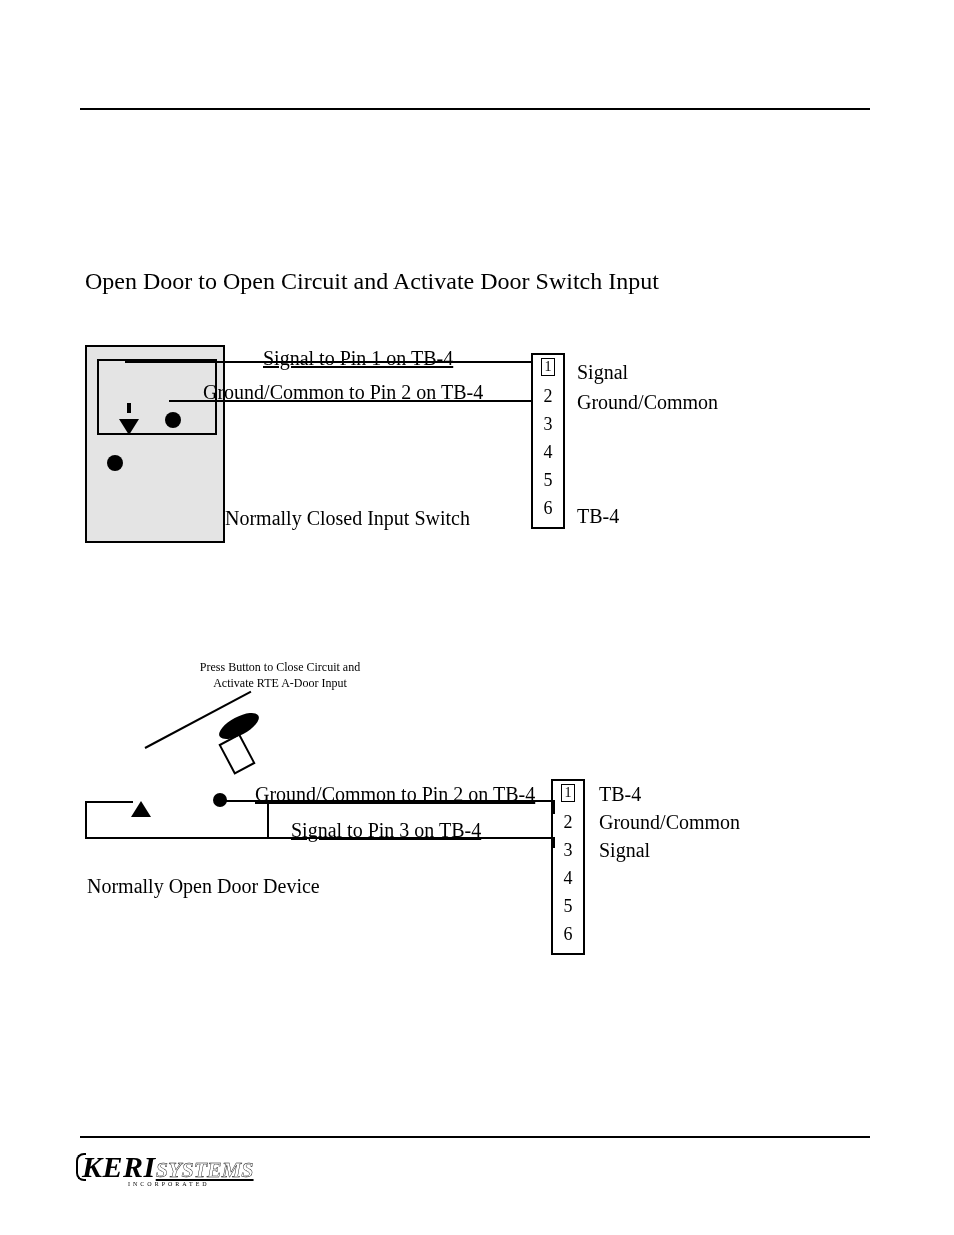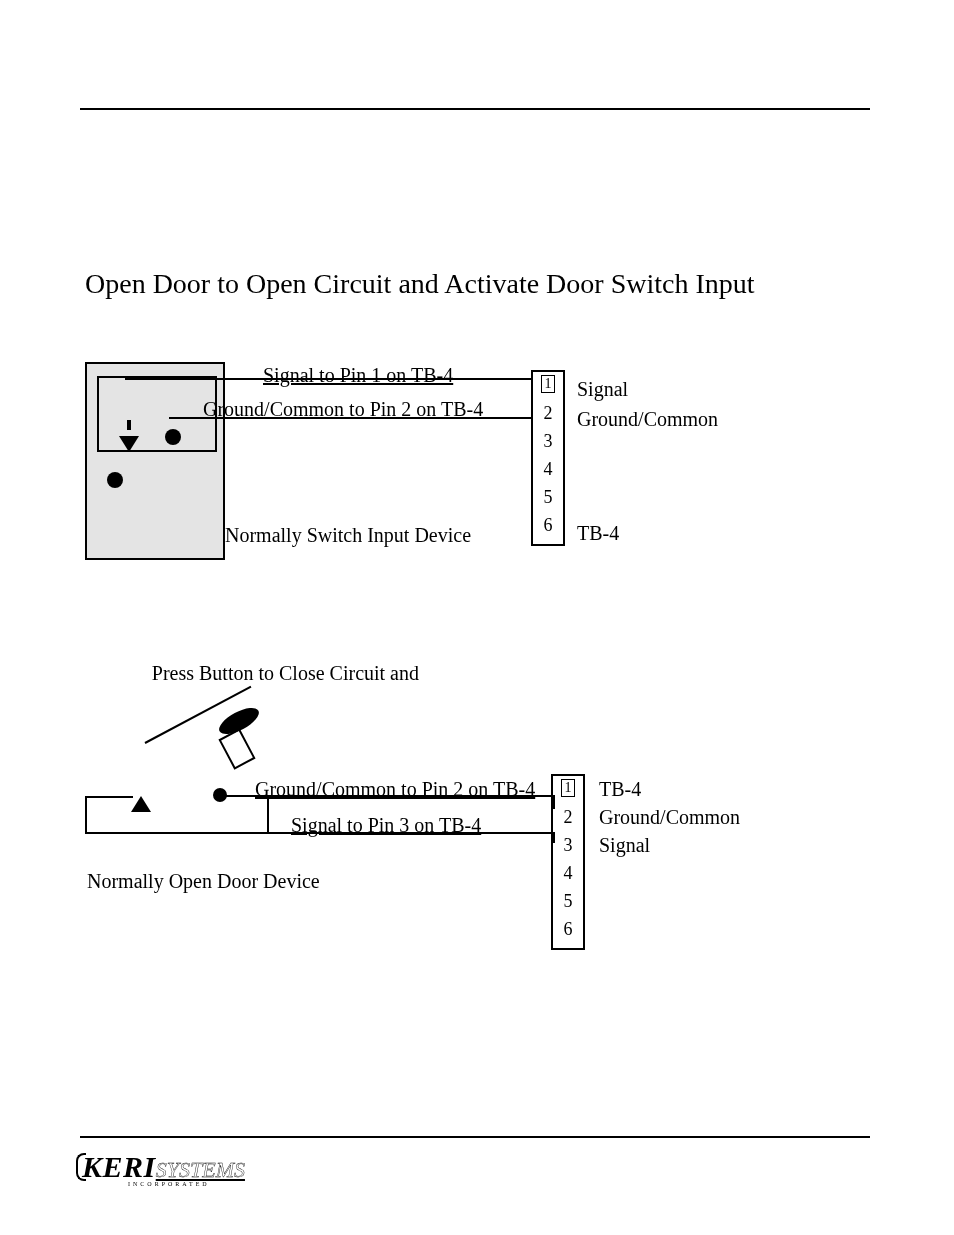--- a/index.html
+++ b/index.html
@@ -11,21 +11,21 @@
       position: relative;
     }
     .page-rule { border-top: 2px solid #000; }
     .top-rule { position: absolute; top: 108px; left: 80px; width: 790px; }
     .bottom-rule { position: absolute; top: 1136px; left: 80px; width: 790px; }
     
     .figure-area { position: absolute; }
     .fig1 { top: 268px; left: 85px; width: 785px; }
     .fig2 { top: 660px; left: 85px; width: 785px; }
     
-    .intro-text { font-size: 28px; margin-bottom: 24px; }
+    .intro-text { font-size: 24px; margin-bottom: 12px; }
     
     .diagram-wrap { position: relative; width: 100%; }
     
     
     .door-panel { 
       position: absolute; top: 38px; left: 0; 
       width: 140px; height: 198px; 
       border: 2px solid #000; background: #e4e4e4;
     }
     .door-inset {
@@ -108,41 +108,41 @@
       border: 2px solid #000; background: #fff;
       transform: rotate(-28deg);
     }
     .cap {
       position: absolute; top: 26px; left: 132px;
       width: 44px; height: 18px;
       background: #000; border-radius: 50%;
       transform: rotate(-28deg);
     }
     
-    .intro2 { text-align: right; margin-left: 24px; width: 310px; font-size: 20px; line-height: 1.3; }
+    .intro2 { text-align: center; margin-left: 40px; width: 310px; font-size: 12px; line-height: 1.3; }
     
     .wire2-a { top: 109px; left: 134px; width: 336px; height: 2px; }
     .wire2-b { top: 109px; left: 468px; width: 2px; height: 14px; }
     .wire2-c { top: 146px; left: 182px; width: 288px; height: 2px; }
     .wire2-d { top: 146px; left: 468px; width: 2px; height: 11px; }
     
     .lbl-gnd2 { top: 92px; left: 170px; }
     .lbl-sig2 { top: 128px; left: 206px; text-align: center; }
     .lbl-device2 { top: 184px; left: 2px; }
     
     .sl2a { top: 92px; left: 514px; }
     .sl2b { top: 120px; left: 514px; }
     .sl2c { top: 148px; left: 514px; }
     
     
     .logo-area { position: absolute; top: 1150px; left: 82px; width: 160px; font-family: 'Times New Roman', serif; }
     .logo-text { font-style: italic; font-weight: bold; font-size: 22px; letter-spacing: 0.5px; }
     .logo-sub { font-size: 6px; letter-spacing: 3px; margin-left: 46px; margin-top: -3px; }
     .logo-k { font-size: 30px; font-weight: bold; font-style: italic; }
-    .logo-sys { font-family: 'Times New Roman', serif; font-variant: small-caps; letter-spacing: 0px; -webkit-text-stroke: 0.4px #000; color: transparent; font-style: italic; font-weight: normal; font-size: 22px; text-decoration: underline; }
+    .logo-sys { font-family: 'Times New Roman', serif; font-variant: small-caps; letter-spacing: 0px; -webkit-text-stroke: 0.4px #000; color: transparent; font-style: italic; font-weight: bold; font-size: 22px; text-decoration: underline; }
     .logo-bracket {
       position: absolute; left: -6px; top: 3px;
       width: 10px; height: 28px;
       border: 2px solid #000; border-right: none;
       border-radius: 8px 0 0 8px;
     }
   </style>
 </head>
 <body>
 
@@ -158,21 +158,21 @@
       <div class="knob knob2"></div>
       <div class="wire wire1a"></div>
     </div>
     <div class="wire wire1b"></div>
     <div class="wire wire1c"></div>
     <div class="wire wire2a"></div>
     <div class="wire wire2b"></div>
 
     <div class="label underlined lbl-sig1">Signal to Pin 1 on TB-4</div>
     <div class="label underlined lbl-gnd1">Ground/Common to Pin 2 on TB-4</div>
-    <div class="label lbl-device1">Normally Switch Input Device</div>
+    <div class="label lbl-device1">Normally Closed Input Switch</div>
 
     <div class="tb tb-fig1">
       <div class="pin p1">
           <div class="pin-box">1</div>
         </div>
       <div class="pin p2">2</div>
       <div class="pin p3">3</div>
       <div class="pin p4">4</div>
       <div class="pin p5">5</div>
       <div class="pin p6">6</div>
@@ -180,20 +180,21 @@
 
     <div class="side-label sl1a">Signal</div>
     <div class="side-label sl1b">Ground/Common</div>
     <div class="side-label sl1c">TB-4</div>
   </div>
 </div>
 
 <div class="figure-area fig2">
   <div class="intro2">
     <span>Press Button to Close Circuit and</span><br>
+    <span>Activate RTE A-Door Input</span>
   </div>
   <div class="diagram-wrap">
     <div class="lever"></div>
     <div class="plunger"></div>
     <div class="cap"></div>
     <div class="button-base"></div>
     <div class="base-top-left"></div>
     <div class="triangle-up"></div>
     <div class="contact-dot"></div>
 

